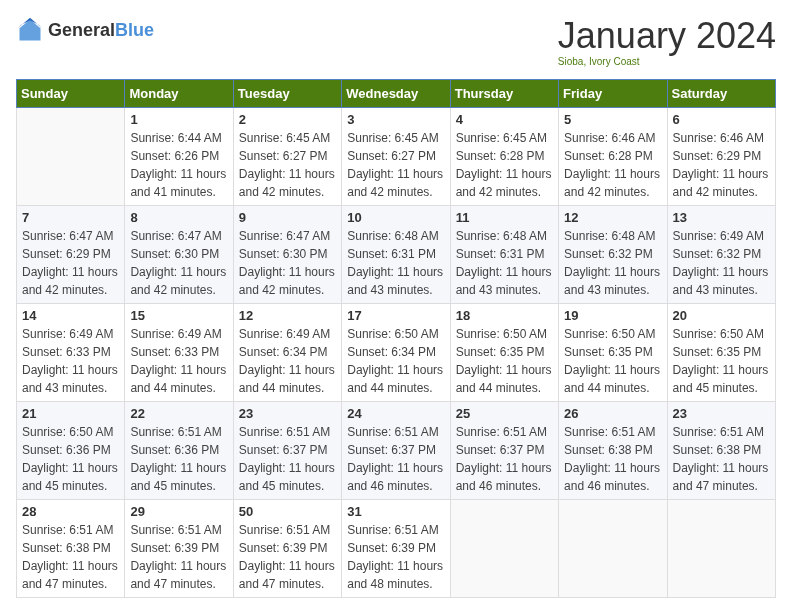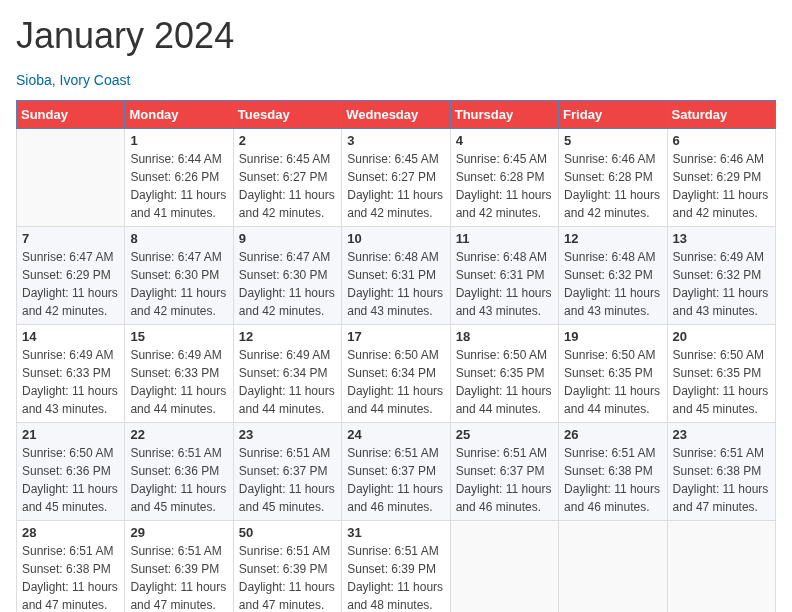--- a/index.html
+++ b/index.html
@@ -37,31 +37,30 @@
     }
     .title-block {
     }
     .month-title {
       font-size: 36px;
       font-weight: 300;
       color: #333;
       line-height: 1.1;
     }
     .subtitle {
-      font-size: 14px;
-      color: #0369a1;
-      margin-top: 16px;
+      font-size: 10px;
+      color: #4d7c0f;
     }
     .calendar {
       width: 100%;
       border-collapse: collapse;
       border: 1px solid #ccc;
     }
     .calendar th {
-      background-color: #ef4444;
+      background-color: #4d7c0f;
       color: #fff;
       font-size: 13px;
       font-weight: bold;
       padding: 6px 4px;
       text-align: left;
       border: 1px solid #5580c0;
     }
     .calendar td {
       vertical-align: top;
       border: 1px solid #ddd;
@@ -88,20 +87,29 @@
       line-height: 1.5;
     }
     .empty-cell {
       background: #f9f9f9 !important;
     }
   </style>
 </head>
 <body>
 
 <div class="header">
+  <div class="logo">
+    <svg class="logo-icon" viewBox="0 0 32 32" xmlns="http://www.w3.org/2000/svg">
+      <polygon points="16,4 28,14 28,28 4,28 4,14" fill="#4a90d9" opacity="0.85"></polygon>
+      <polygon points="16,2 30,14 26,10 16,5 6,10 2,14" fill="#2a6abf"></polygon>
+    </svg>
+    <div>
+      <span class="logo-text-general">General</span><span class="logo-text-blue">Blue</span>
+    </div>
+  </div>
   <div class="title-block">
     <div class="month-title">January 2024</div>
     <div class="subtitle">Sioba, Ivory Coast</div>
   </div>
 </div>
 
 <table class="calendar">
   <thead>
     <tr>
     <th>Sunday</th>

